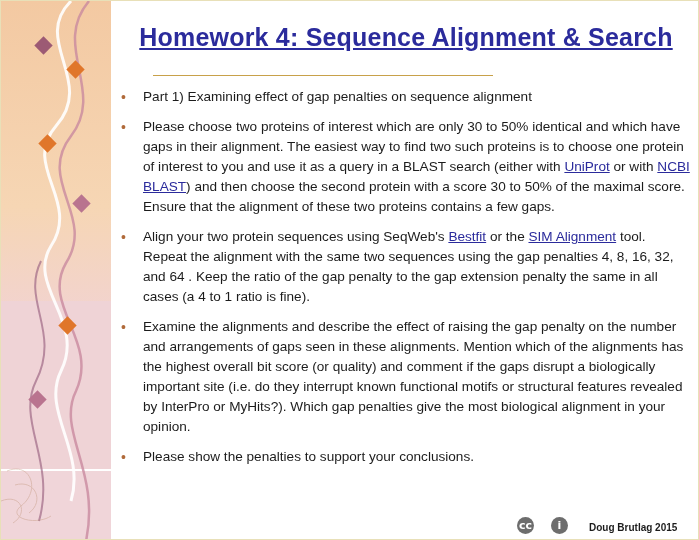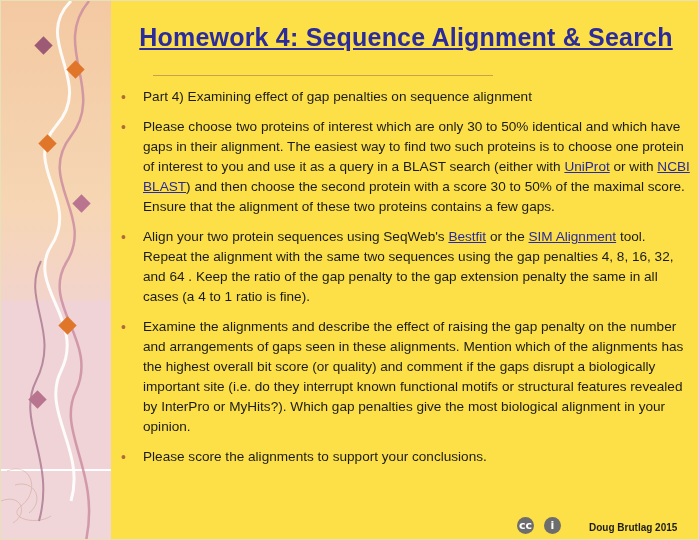--- a/index.html
+++ b/index.html
@@ -10,21 +10,21 @@
     width: 699px;
     height: 540px;
     font-family: "Liberation Sans", sans-serif;
     background: #fdf6d0;
     overflow: hidden;
   }
   .slide {
     position: relative;
     width: 699px;
     height: 540px;
-    background: #fde047;
+    background: #ffffff;
     box-sizing: border-box;
     border: 1px solid #e8e0b8;
     overflow: hidden;
   }
   
   .sidebar {
     position: absolute;
     left: 0;
     top: 0;
     width: 110px;
@@ -113,21 +113,21 @@
   .lnk {
     color: #2b2b9c;
   }
 
   
   .cc-badge {
     position: absolute;
     left: 516px;
     top: 516px;
     display: flex;
-    gap: 10px;
+    gap: 17px;
   }
   .cc-circle {
     width: 17px;
     height: 17px;
     border-radius: 50%;
     background: #6d6d6d;
     color: #ffffff;
     font-size: 11px;
     font-weight: bold;
     line-height: 17px;
@@ -171,41 +171,41 @@
     <div class="sq mauve" style="left:30px; top:392px;"></div>
   </div>
 
   <div class="title">Homework 4: Sequence Alignment &amp; Search</div>
   <div class="rule"></div>
 
   <div class="content">
 
     <div class="bullet">
       <div class="dot">•</div>
-      <div class="text"><span>Part 4) Examining effect of gap penalties on sequence alignment</span></div>
+      <div class="text"><span>Part 1) Examining effect of gap penalties on sequence alignment</span></div>
     </div>
 
     <div class="bullet">
       <div class="dot">•</div>
       <div class="text"><span>Please choose two proteins of interest which are only 30 to 50% identical and which have gaps in their alignment. The easiest way to find two such proteins is to choose one protein of interest to you and use it as a query in a BLAST search (either with </span><a class="lnk" href="#">UniProt</a><span> or with </span><a class="lnk" href="#">NCBI BLAST</a><span>) and then choose the second protein with a score 30 to 50% of the maximal score. Ensure that the alignment of these two proteins contains a few gaps.</span></div>
     </div>
 
     <div class="bullet">
       <div class="dot">•</div>
       <div class="text"><span>Align your two protein sequences using SeqWeb's </span><a class="lnk" href="#">Bestfit</a><span> or the </span><a class="lnk" href="#">SIM Alignment</a><span> tool. Repeat the alignment with the same two sequences using the gap penalties 4, 8, 16, 32, and 64 . Keep the ratio of the gap penalty to the gap extension penalty the same in all cases (a 4 to 1 ratio is fine).</span></div>
     </div>
 
     <div class="bullet">
       <div class="dot">•</div>
       <div class="text"><span>Examine the alignments and describe the effect of raising the gap penalty on the number and arrangements of gaps seen in these alignments. Mention which of the alignments has the highest overall bit score (or quality) and comment if the gaps disrupt a biologically important site (i.e. do they interrupt known functional motifs or structural features revealed by InterPro or MyHits?). Which gap penalties give the most biological alignment in your opinion.</span></div>
     </div>
 
     <div class="bullet">
       <div class="dot">•</div>
-      <div class="text"><span>Please score the alignments to support your conclusions.</span></div>
+      <div class="text"><span>Please show the penalties to support your conclusions.</span></div>
     </div>
 
   </div>
 
   <div class="cc-badge">
     <div class="cc-circle">cc</div>
     <div class="cc-circle">i</div>
   </div>
 
   <div class="credit">Doug Brutlag 2015</div>

